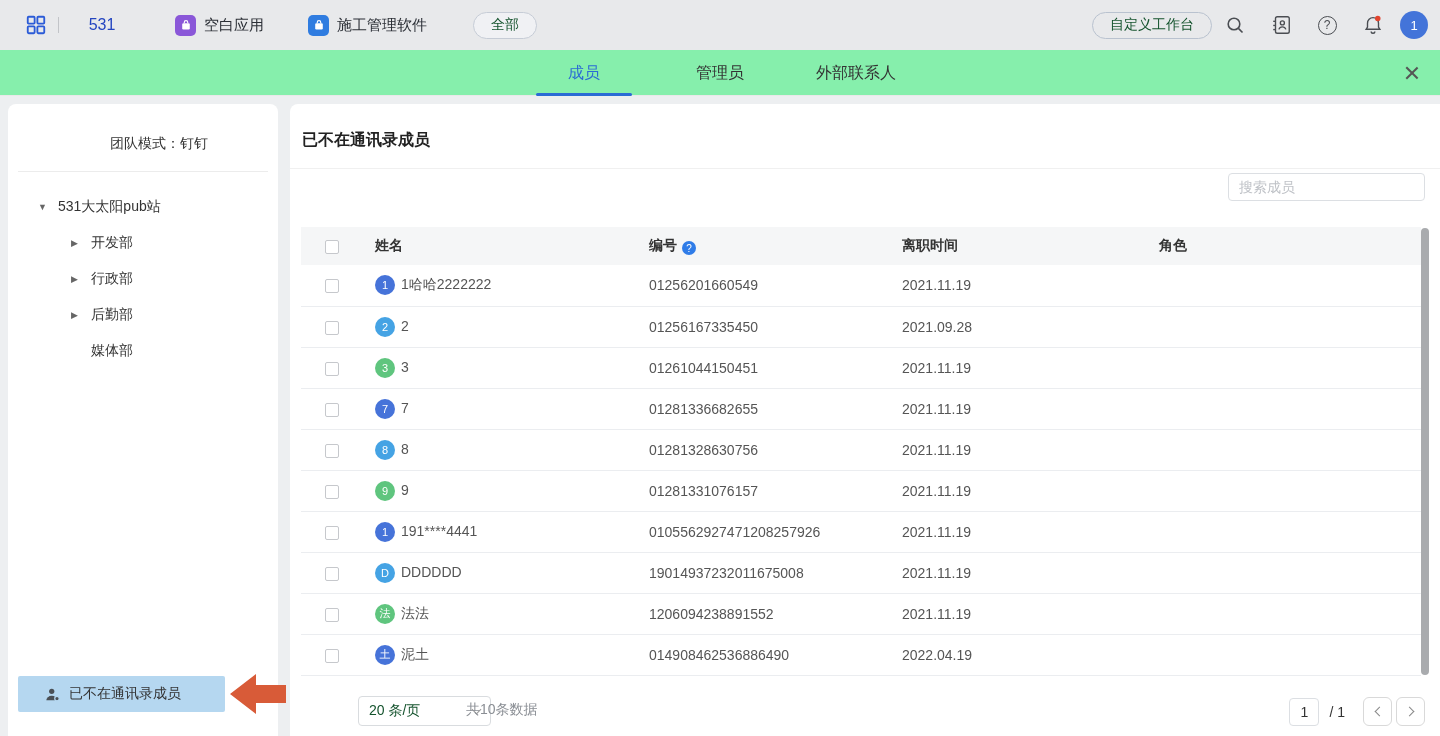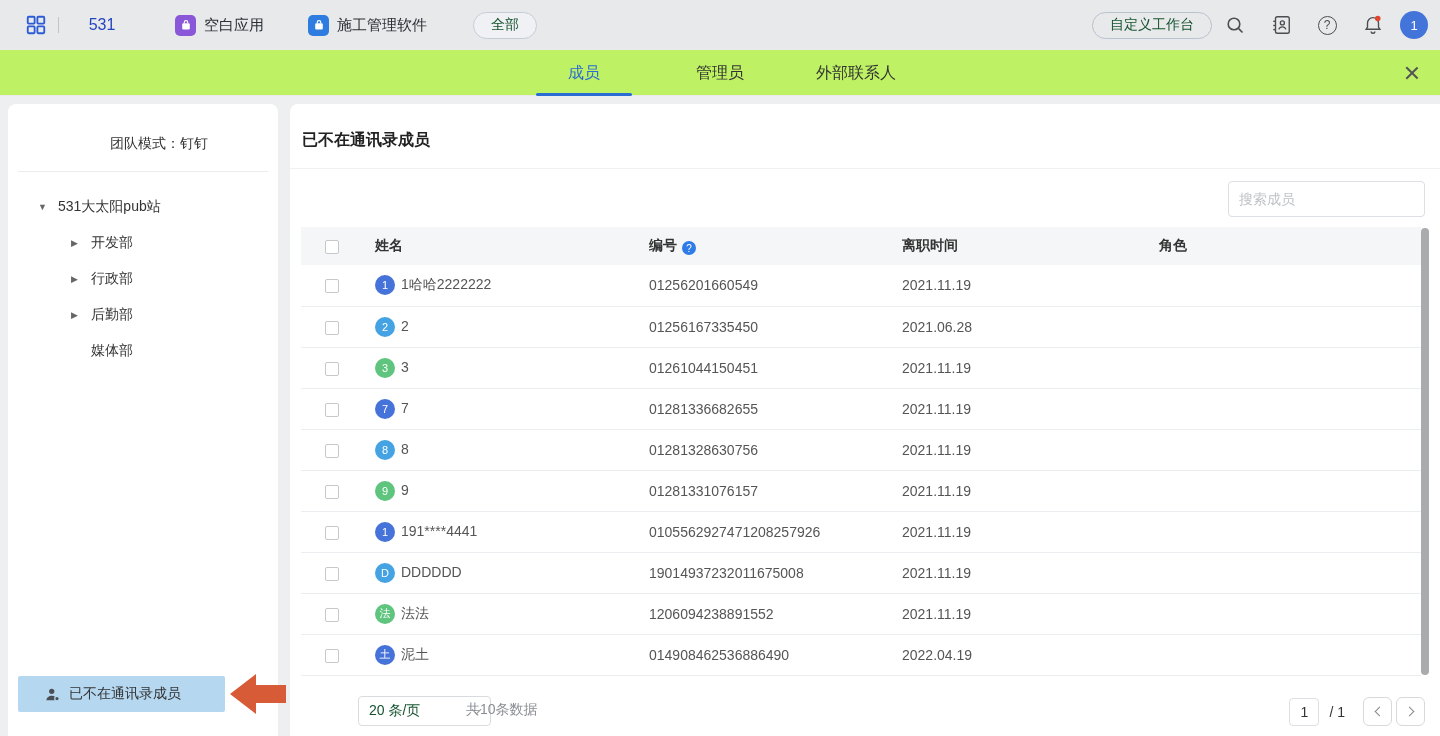--- a/index.html
+++ b/index.html
@@ -16,21 +16,21 @@
   .tb-app span.lbl { font-size:15px; color:#2b2f36; }
   .pill { height:27px; border-radius:14px; display:inline-flex; align-items:center; padding:0 17px; font-size:14px; color:#14532d; cursor:pointer; }
   .pill.all { background:#f0f1f4; border:1px solid #c6ccd6; margin-left:46px; }
   .pill.custom { border:1px solid #b9c2cf; margin-left:auto; }
   .tb-right { display:flex; align-items:center; gap:0; }
   .tb-icon { width:46px; display:flex; justify-content:center; align-items:center; cursor:pointer; position:relative; }
   .help-ic { width:19px; height:19px; border:1.5px solid #4a4d52; border-radius:50%; font-size:12px; color:#4a4d52; display:flex; align-items:center; justify-content:center; }
   .tb-avatar { width:28px; height:28px; border-radius:50%; background:#4374d9; color:#fff; font-size:13px; display:flex; align-items:center; justify-content:center; margin:0 12px 0 4px; cursor:pointer; }
 
   
-  .tabbar { position:absolute; left:0; top:50px; width:1440px; height:46px; background:#bef264; border-bottom:1px solid #e9e9e9; }
+  .tabbar { position:absolute; left:0; top:50px; width:1440px; height:46px; background:#86efac; border-bottom:1px solid #e9e9e9; }
   .tabs { position:absolute; left:0; top:0; width:100%; height:46px; display:flex; justify-content:center; gap:40px; }
   .tab { width:96px; height:46px; display:flex; align-items:center; justify-content:center; font-size:16px; color:#333; cursor:pointer; position:relative; }
   .tab.active { color:#2b6bd4; }
   .tab.active::after { content:""; position:absolute; left:0; bottom:0; width:96px; height:3px; background:#2b6bd4; border-radius:2px; }
   .x-icon { position:absolute; right:19px; top:14px; width:18px; height:18px; cursor:pointer; }
   .x-icon::before,.x-icon::after { content:""; position:absolute; left:8px; top:1px; width:1.6px; height:16px; background:#555; }
   .x-icon::before { transform:rotate(45deg); } .x-icon::after { transform:rotate(-45deg); }
 
   
   .sidebar { position:absolute; left:8px; top:104px; width:270px; height:632px; background:#fff; border-radius:8px 8px 0 0; }
@@ -46,21 +46,21 @@
   .caret.hidden-caret { visibility:hidden; }
   .t-icon { width:20px; height:16px; flex:none; margin-right:2px; }
   .t-label { white-space:nowrap; }
   .sb-bottom { position:absolute; left:10px; bottom:24px; width:207px; height:36px; background:#b5d7f0; border-radius:2px; display:flex; align-items:center; padding-left:26px; gap:8px; font-size:14px; color:#333; cursor:pointer; }
   .annot-arrow { position:absolute; left:228px; top:670px; width:60px; height:48px; pointer-events:none; }
 
   
   .main { position:absolute; left:290px; top:104px; width:1150px; height:632px; background:#fff; border-radius:8px 0 0 0; }
   .main-title { font-size:16px; font-weight:700; color:#222; padding:26px 0 0 12px; }
   .main-div { height:1px; background:#f0f0f0; margin-top:17px; }
-  .search-box { position:absolute; right:15px; top:77px; width:197px; height:36px; border:1px solid #dcdfe3; border-radius:4px; background:#fff; display:flex; align-items:center; padding:0 8px 0 10px; }
+  .search-box { position:absolute; right:15px; top:69px; width:197px; height:28px; border:1px solid #dcdfe3; border-radius:4px; background:#fff; display:flex; align-items:center; padding:0 8px 0 10px; }
   .search-box input { border:none; outline:none; flex:1; font-size:14px; color:#333; font-family:inherit; background:transparent; }
   .search-box input::placeholder { color:#bfc2c7; }
 
   table.grid { position:absolute; left:11px; top:123px; width:1120px; border-collapse:collapse; table-layout:fixed; }
   table.grid col.c1{width:50px;} table.grid col.c2{width:274px;} table.grid col.c3{width:253px;} table.grid col.c4{width:257px;} table.grid col.c5{width:286px;}
   table.grid thead th { background:#f5f6f7; height:38px; font-size:14px; font-weight:700; color:#333; text-align:left; padding-left:24px; }
   table.grid tbody td { height:41px; border-bottom:1px solid #ebedf0; font-size:14px; color:#555; padding-left:24px; }
   td.name-cell { color:#333; }
   .cb { display:inline-block; width:14px; height:14px; border:1px solid #c6c8cc; border-radius:2px; background:#fff; vertical-align:middle; cursor:pointer; }
   .avatar { display:inline-flex; width:20px; height:20px; border-radius:50%; color:#fff; font-size:11px; align-items:center; justify-content:center; vertical-align:middle; margin-right:6px; }
@@ -245,21 +245,21 @@
     <td class="name-cell"><span class="avatar" style="background: rgb(70, 115, 217);">1</span><span class="r-name">1哈哈2222222</span></td>
     <td class="r-id">01256201660549</td>
     <td class="r-date">2021.11.19</td>
     <td class="r-role"></td>
   </tr>
 
   <tr>
     <td><span class="cb"></span></td>
     <td class="name-cell"><span class="avatar" style="background: rgb(69, 163, 228);">2</span><span class="r-name">2</span></td>
     <td class="r-id">01256167335450</td>
-    <td class="r-date">2021.06.28</td>
+    <td class="r-date">2021.09.28</td>
     <td class="r-role"></td>
   </tr>
 
   <tr>
     <td><span class="cb"></span></td>
     <td class="name-cell"><span class="avatar" style="background: rgb(95, 197, 126);">3</span><span class="r-name">3</span></td>
     <td class="r-id">01261044150451</td>
     <td class="r-date">2021.11.19</td>
     <td class="r-role"></td>
   </tr>

